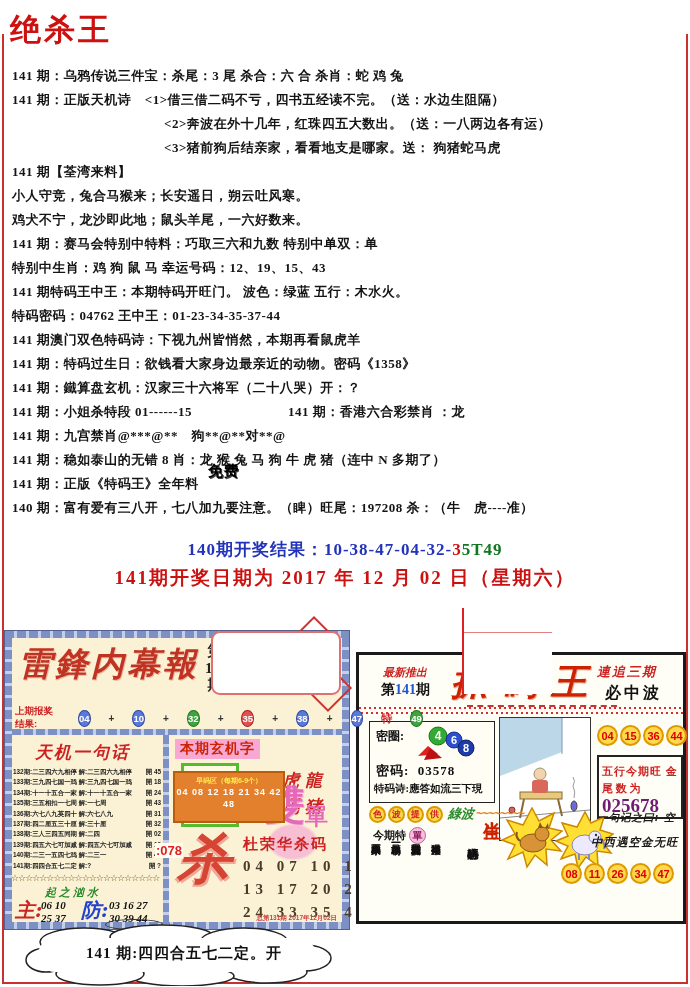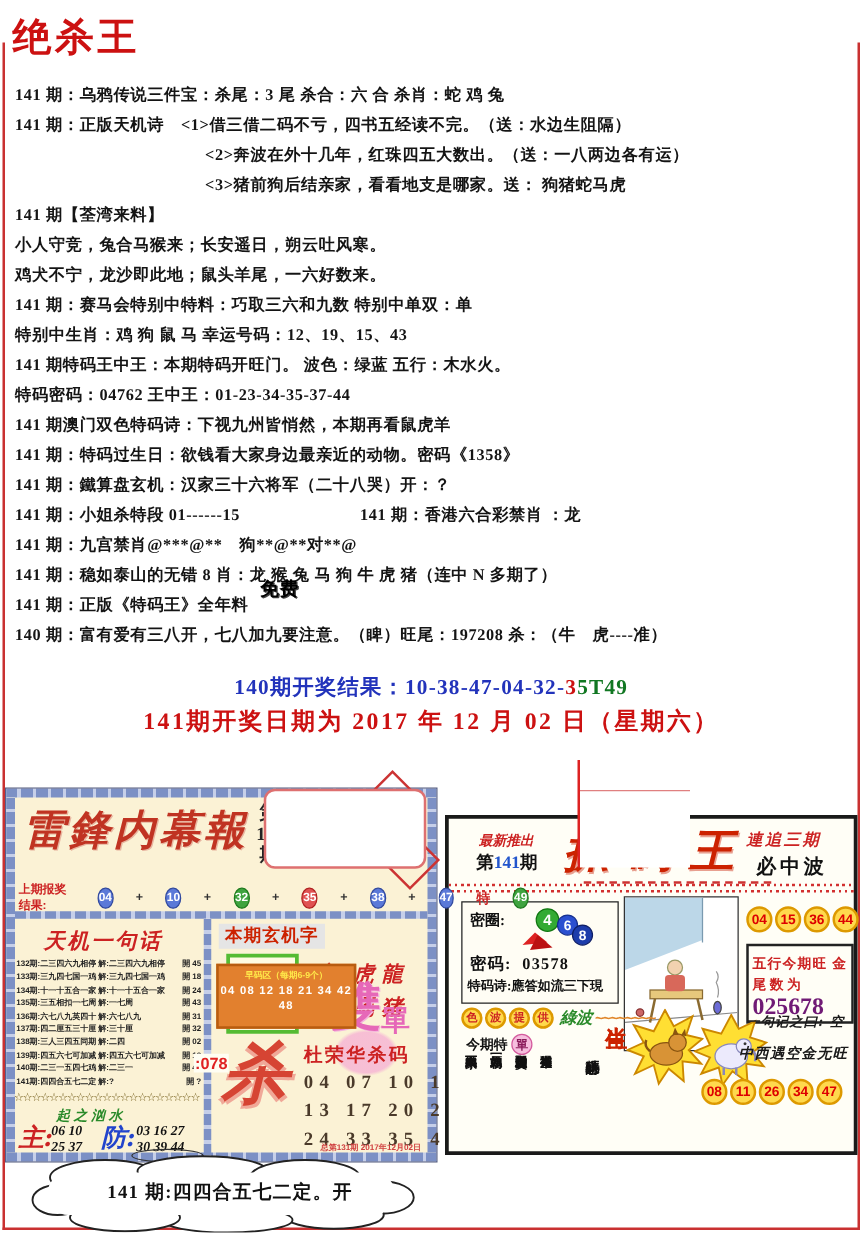--- a/index.html
+++ b/index.html
@@ -37,21 +37,21 @@
 .tj-title{position:absolute;left:30px;top:110px;font:bold italic 17px "DejaVu Serif",serif;color:#cc2222;letter-spacing:2px}
 .tj-rows{position:absolute;left:8px;top:136px;width:148px}
 .tjrow{display:flex;font:bold 6.4px/10.4px "Liberation Sans",sans-serif;color:#222;white-space:nowrap;overflow:hidden}
 .tjrow .q{flex:1}
 .stars{position:absolute;left:6px;top:242px;width:152px;font:9px/10px sans-serif;color:#6b5510;letter-spacing:-1px;white-space:nowrap;overflow:hidden}
 .gscript{position:absolute;left:40px;top:254px;font:bold italic 11px "DejaVu Serif",serif;color:#2a8a2a;letter-spacing:3px}
 .zf{position:absolute;top:266px;font:bold italic 20px "DejaVu Serif",serif}
 .zf-nums{position:absolute;top:268px;font:bold italic 11px/13px "Liberation Serif",serif;color:#111;white-space:pre-line}
 .hand-ellipse{position:absolute;left:100px;top:288px;width:58px;height:11px;border:1px solid #333;border-radius:50%}
 .vdivider{position:absolute;left:158px;top:104px;width:6px;height:190px}
-.xj-title{position:absolute;left:170px;top:108px;font:bold 14px "Liberation Sans",sans-serif;color:#cc2200;background:#e5e5e5;padding:1px 5px;letter-spacing:1px}
+.xj-title{position:absolute;left:170px;top:108px;font:bold 14px "Liberation Sans",sans-serif;color:#cc2200;background:#f9a8d4;padding:1px 5px;letter-spacing:1px}
 .xj-box{position:absolute;left:176px;top:132px;width:58px;height:64px;border:3px solid #55bb33;background:#fffbe2;display:flex;align-items:center;justify-content:center;font:bold 44px "Liberation Serif",serif;color:#111}
 .zhu2{position:absolute;left:248px;top:136px;font:bold italic 17px/26px "DejaVu Serif",serif;color:#c22;white-space:pre-line}
 .shuang{position:absolute;left:258px;top:146px;font:bold 42px "Liberation Serif",serif;color:#e668b8;text-shadow:1px 1px 0 #f4b4dd}
 .dan1{position:absolute;left:300px;top:170px;font:bold 23px "Liberation Serif",serif;color:#e668b8}
 .pinkblob{position:absolute;left:262px;top:192px;width:52px;height:38px;background:radial-gradient(ellipse,#f5a9d4 0 60%,transparent 70%);opacity:.7}
 .zaoma{position:absolute;left:168px;top:140px;width:112px;height:52px;background:#e2802e;border:2px solid #b85c10;text-align:center;padding-top:3px}
 .zaoma .zl{font:bold 7px/10px sans-serif;color:#ffe94a}
 .zaoma .zn{font:bold 9px/12px sans-serif;color:#fff;letter-spacing:1px}
 .sha{position:absolute;left:172px;top:200px;font:bold italic 54px/1 "DejaVu Serif",serif;color:#d64433;text-shadow:2px 2px 0 #f0a898,-2px 2px 0 #f0a898}
 .shacode{position:absolute;left:150px;top:212px;font:bold 13px sans-serif;color:#e02222;background:#fffef3;padding:0 1px}

